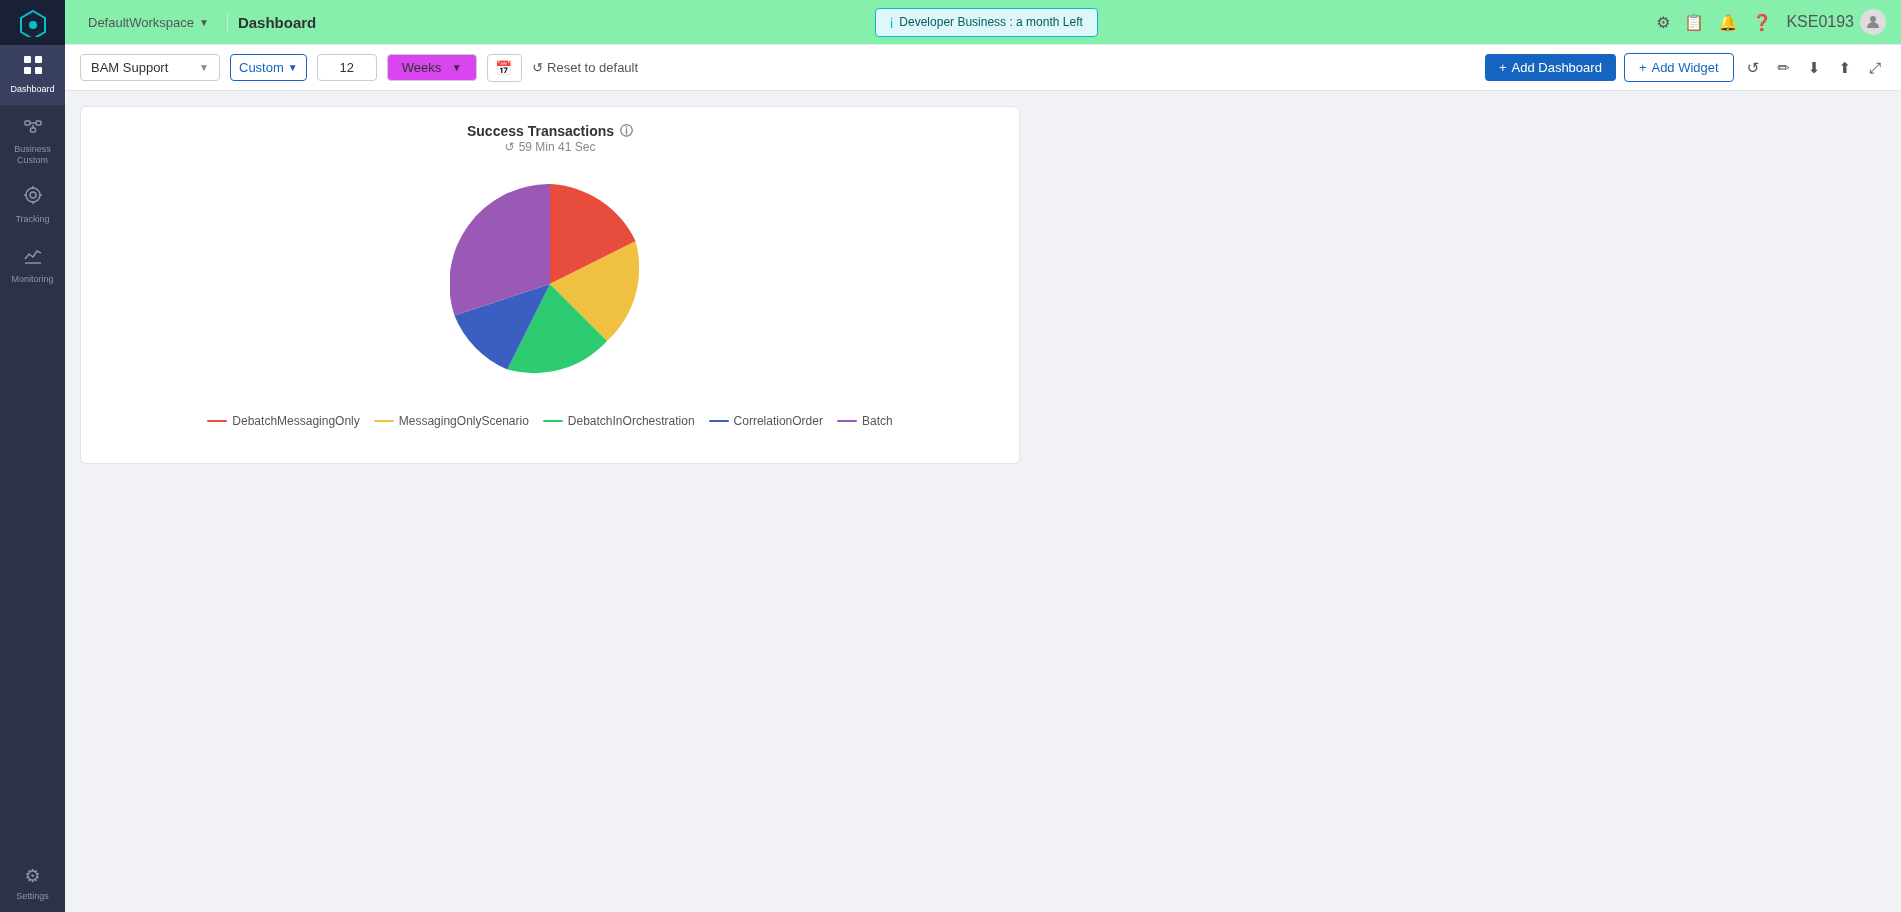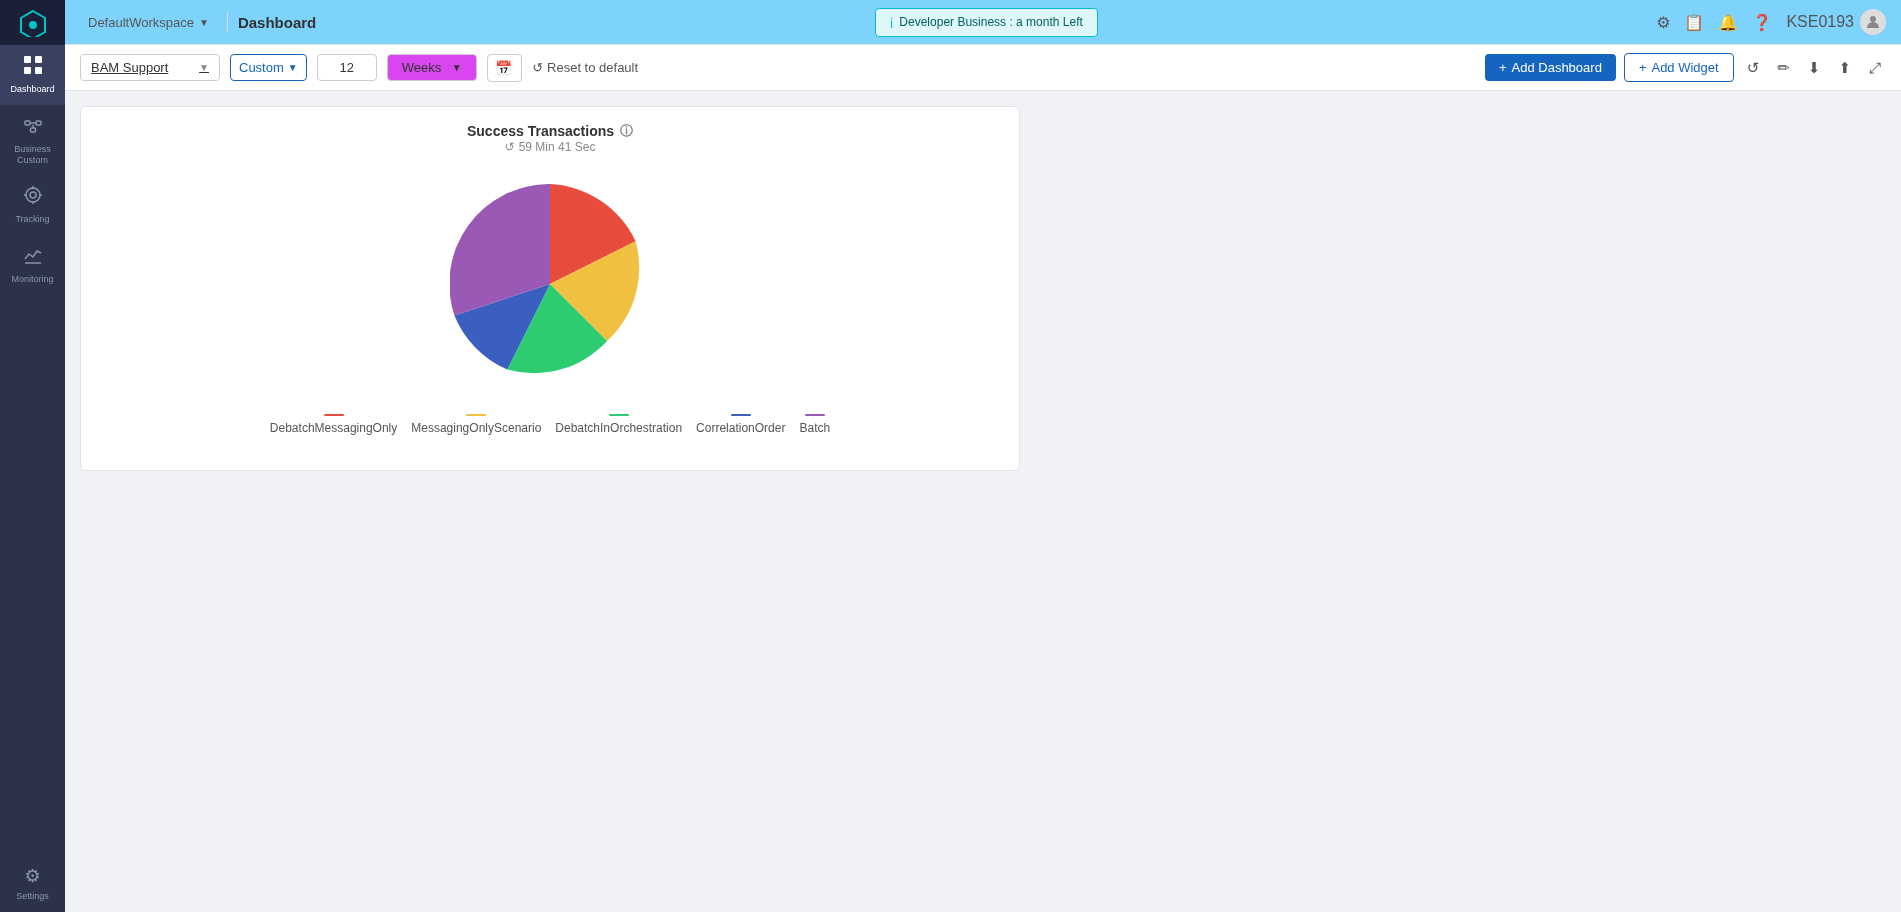--- a/index.html
+++ b/index.html
@@ -52,21 +52,21 @@
     
     .main {
       flex: 1;
       display: flex;
       flex-direction: column;
       overflow: hidden;
     }
 
     
     .header {
-      background: #7dd3fc;
+      background: #86efac;
       border-bottom: 1px solid #e0e3ea;
       display: flex;
       align-items: center;
       height: 45px;
       padding: 0 15px;
       gap: 10px;
     }
     .workspace-selector {
       display: flex;
       align-items: center;
@@ -152,21 +152,20 @@
       border-radius: 4px;
       padding: 5px 10px;
       font-size: 13px;
       color: #333;
       background: #fff;
       cursor: pointer;
       display: flex;
       align-items: center;
       gap: 6px;
       min-width: 140px;
-      text-decoration: underline;
     }
     .toolbar-select .chevron { font-size: 10px; color: #888; margin-left: auto; }
     .custom-btn {
       border: 1px solid #1565c0;
       border-radius: 4px;
       padding: 5px 8px;
       font-size: 13px;
       color: #1565c0;
       background: #fff;
       cursor: pointer;
@@ -321,21 +320,20 @@
       justify-content: center;
       gap: 14px;
       margin-top: 30px;
       font-size: 12px;
       color: #555;
     }
     .legend-item {
       display: flex;
       align-items: center;
       gap: 5px;
-      flex-direction: column;
     }
     .legend-line {
       width: 20px;
       height: 2px;
       border-radius: 1px;
     }
   </style>
 </head>
 <body>
 

